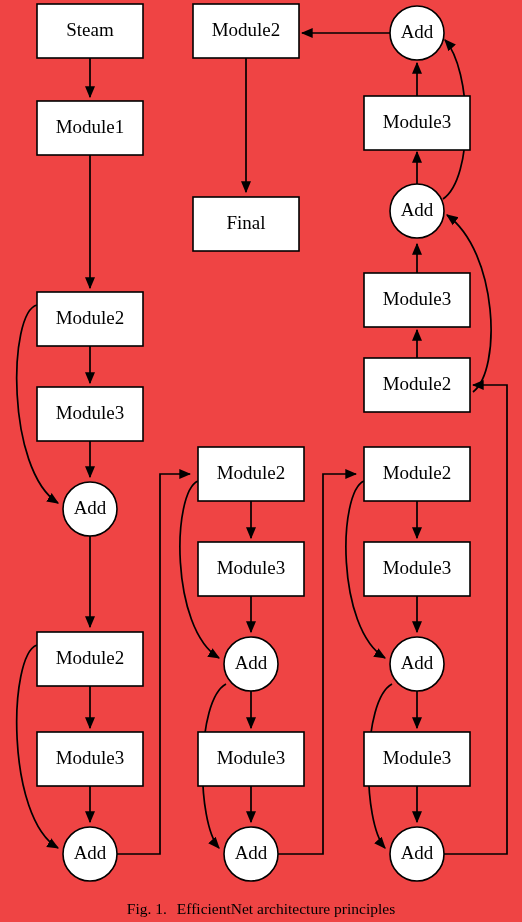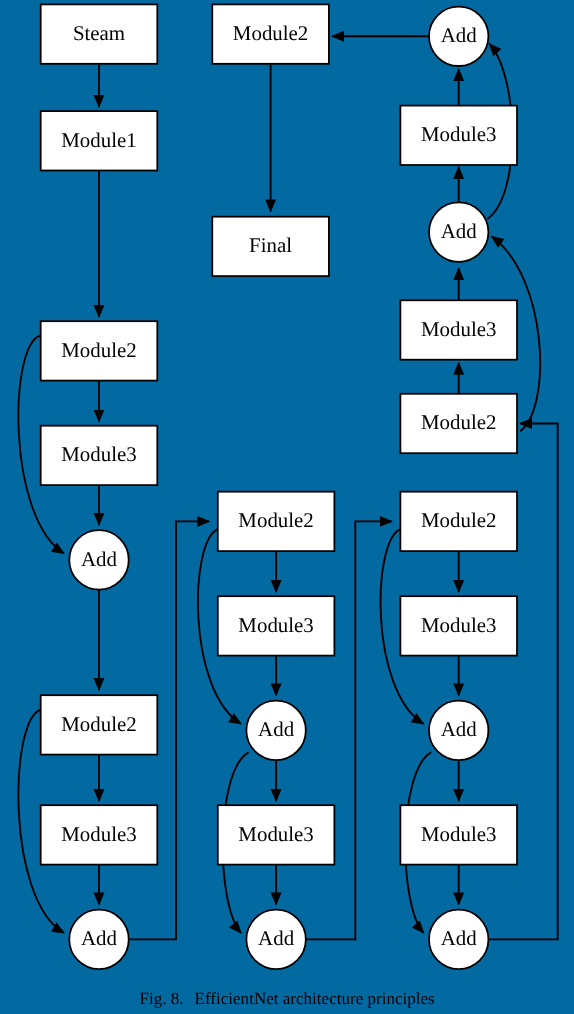--- a/index.html
+++ b/index.html
@@ -4,21 +4,21 @@
 <style>
   html, body {
     margin: 0;
     padding: 0;
     background: #ffffff;
   }
   #page {
     position: relative;
     width: 522px;
     height: 922px;
-    background: #0369a1;
+    background: #ef4444;
     overflow: hidden;
     font-family: "Liberation Serif", serif;
   }
   svg#diagram {
     position: absolute;
     left: 0;
     top: 0;
     width: 522px;
     height: 922px;
     display: block;
@@ -240,16 +240,16 @@
       </g>
 
       <g>
         <rect class="nodebox" x="193" y="197" width="106" height="54"></rect>
         <text class="nodelabel" x="246" y="225">Final</text>
       </g>
     </g>
   </svg>
 
   <div class="caption">
-    <span class="fignum">Fig. 8.</span><span>EfficientNet architecture principles</span>
+    <span class="fignum">Fig. 1.</span><span>EfficientNet architecture principles</span>
   </div>
 
 </div>
 
 </body></html>

